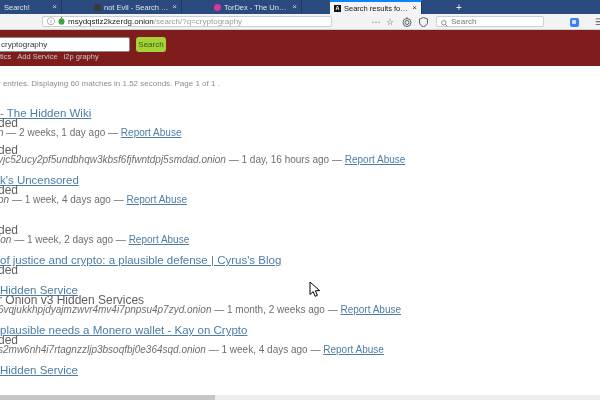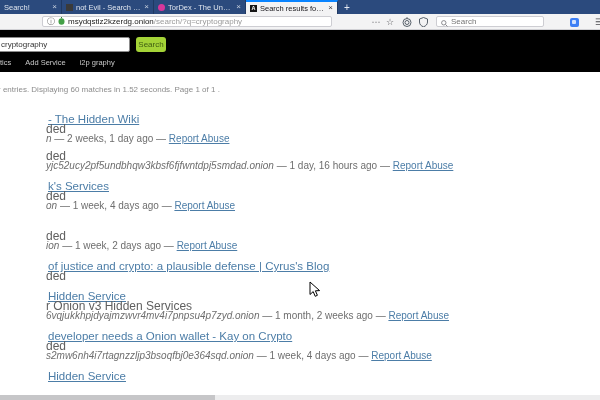--- a/index.html
+++ b/index.html
@@ -2,21 +2,21 @@
 <html><head>
 <meta charset="utf-8">
 <style>
   * { margin:0; padding:0; box-sizing:border-box; }
   html,body { width:600px; height:400px; overflow:hidden; background:#fff;
               font-family:"Liberation Sans", sans-serif; }
   .window { position:relative; width:600px; height:400px; overflow:hidden; }
 
   
   .tabbar { height:14px; background:#2b4a7d; display:flex; align-items:stretch;
-            font-size:7.5px; color:#dfe5ee; }
+            font-size:7.5px; color:#dfe5ee;gap:28px; }
   .tab { display:flex; align-items:center; gap:3px; padding:0 4px; width:92px;
          border-right:1px solid #203962; overflow:hidden; flex:none; }
   .tab-first { width:62px; }
   .tab .t-title { flex:1; white-space:nowrap; overflow:hidden; text-overflow:ellipsis; }
   .tab .t-close { font-size:8px; line-height:8px; opacity:.85; flex:none; }
   .tab-active { background:#f3f3f4; color:#18171c; border-top:2px solid #0a84ff; }
   .favicon { width:7px; height:7px; flex:none; display:inline-flex;
              align-items:center; justify-content:center; }
   .fav-notevil { background:#3a3a3a; }
   .fav-tordex { background:#d6379b; border-radius:50%; }
@@ -47,37 +47,37 @@
                      color:#333; background:transparent;
                      font-family:"Liberation Sans", sans-serif; }
   .ext { left:568px; width:12px; }
   .ext .ext-sq { width:9px; height:9px; background:#3d7ff5; border-radius:2px;
                  display:flex; align-items:center; justify-content:center; }
   .ext .ext-sq::after { content:""; width:4px; height:4px; background:#cfe1ff;
                         border-radius:1px; }
   .menu { left:592px; width:14px; font-size:9px; color:#4a4a4e; }
 
   
-  .siteheader { position:relative; height:42px; background:#000000; }
+  .siteheader { position:relative; height:36px; background:#7f1d1d; }
   .query-input { position:absolute; left:-4px; top:7px; width:134px; height:15px;
                  border:1px solid #8b8b8b; border-radius:2px; padding:0 4px;
                  font-size:8px; color:#333;
                  font-family:"Liberation Sans", sans-serif; }
   .search-btn { position:absolute; left:136px; top:7px; width:30px; height:15px;
                 background:#a4d337; color:#3e5c12; border:none; border-radius:3px;
                 font-size:8px; font-family:"Liberation Sans", sans-serif; }
-  .site-nav { position:absolute; left:0; bottom:5px; display:flex; gap:14px;
+  .site-nav { position:absolute; left:0; bottom:5px; display:flex; gap:6px;
               font-size:7.5px; color:#c8c8c8; }
   .site-nav a { color:#c8c8c8; text-decoration:none; }
 
   
   .content { padding-top:13px; background:#fff; }
   .stats { font-size:8px; color:#8c8c8c; margin-bottom:16px; text-indent:-2px;
            line-height:10px; }
-  .result { margin-bottom:7px;padding-left:48px; }
+  .result { margin-bottom:7px; }
   .title-row { height:13px; line-height:13px; }
   .rtitle { font-size:11.5px; color:#4c7da7; text-decoration:underline; }
   .rdesc { font-size:12px; line-height:10px; color:#5f5f5f; text-indent:-2px; }
   .rmeta { font-size:10px; line-height:10px; color:#6e6e6e; text-indent:-2px; }
   .ronion { font-style:italic; }
   .rabuse { color:#4c7da7; text-decoration:underline; }
 
   
   .hscroll { position:absolute; left:0; bottom:0; width:600px; height:5px;
              background:#ededee; }
@@ -174,21 +174,21 @@
       <div class="rdesc">ded</div>
       <div class="rmeta"><span class="ronion">n</span><span> — 2 weeks, 1 day ago — </span><a href="#" class="rabuse">Report Abuse</a></div>
     </div>
 
     <div class="result">
       <div class="rdesc">ded</div>
       <div class="rmeta"><span class="ronion">yjc52ucy2pf5undbhqw3kbsf6fjfwntdpj5smdad.onion</span><span> — 1 day, 16 hours ago — </span><a href="#" class="rabuse">Report Abuse</a></div>
     </div>
 
     <div class="result">
-      <div class="title-row"><a href="#" class="rtitle">k's Services</a></div>
+      <div class="title-row"><a href="#" class="rtitle">k's Uncensored</a></div>
       <div class="rdesc">ded</div>
       <div class="rmeta"><span class="ronion">on</span><span> — 1 week, 4 days ago — </span><a href="#" class="rabuse">Report Abuse</a></div>
     </div>
 
     <div class="result">
       <div class="title-row"><a href="#" class="rtitle"></a></div>
       <div class="rdesc">ded</div>
       <div class="rmeta"><span class="ronion">ion</span><span> — 1 week, 2 days ago — </span><a href="#" class="rabuse">Report Abuse</a></div>
     </div>
 
@@ -197,21 +197,21 @@
       <div class="rdesc">ded</div>
     </div>
 
     <div class="result">
       <div class="title-row"><a href="#" class="rtitle">Hidden Service</a></div>
       <div class="rdesc">r Onion v3 Hidden Services</div>
       <div class="rmeta"><span class="ronion">6vqjukkhpjdyajmzwvr4mv4i7pnpsu4p7zyd.onion</span><span> — 1 month, 2 weeks ago — </span><a href="#" class="rabuse">Report Abuse</a></div>
     </div>
 
     <div class="result">
-      <div class="title-row"><a href="#" class="rtitle">developer needs a Onion wallet - Kay on Crypto</a></div>
+      <div class="title-row"><a href="#" class="rtitle">plausible needs a Monero wallet - Kay on Crypto</a></div>
       <div class="rdesc">ded</div>
       <div class="rmeta"><span class="ronion">s2mw6nh4i7rtagnzzljp3bsoqfbj0e364sqd.onion</span><span> — 1 week, 4 days ago — </span><a href="#" class="rabuse">Report Abuse</a></div>
     </div>
 
     <div class="result">
       <div class="title-row"><a href="#" class="rtitle">Hidden Service</a></div>
     </div>
   </div>
 
   <div class="hscroll">

